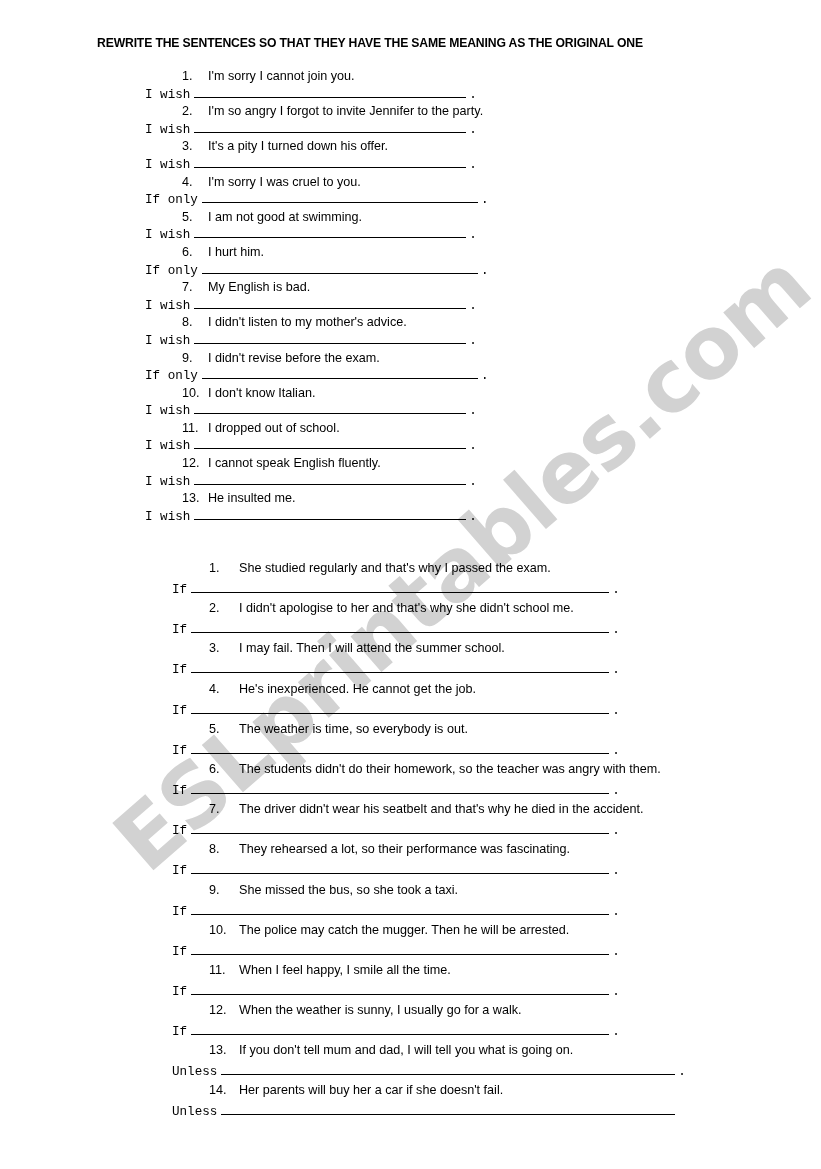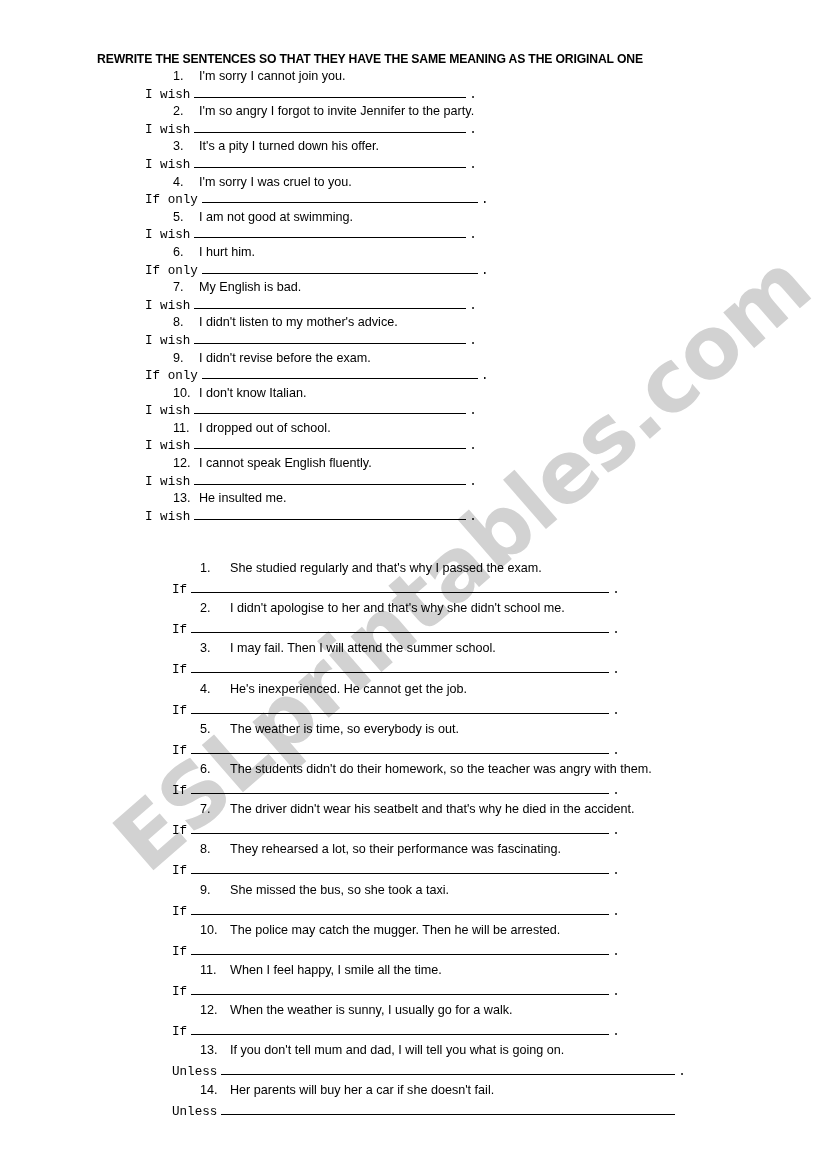--- a/index.html
+++ b/index.html
@@ -50,42 +50,42 @@
 
   
   .content {
     position: relative;
     z-index: 2;
   }
 
   .worksheet-title {
     position: absolute;
     left: 97px;
-    top: 52px;
+    top: 36px;
     font-size: 12.2px;
     font-weight: bold;
     letter-spacing: -0.15px;
     white-space: nowrap;
   }
 
   .section {
     position: absolute;
   }
   .section-one { left: 0px; top: 68px; }
   .section-two { left: 0px; top: 560px; }
 
   .item {
     position: relative;
   }
   .section-one .item { height: 35.2px; }
   .section-two .item { height: 40.2px; }
 
   .q-row {
     position: absolute;
-    left: 8px;
+    left: 17px;
     top: 0;
     white-space: nowrap;
     font-size: 12.6px;
     line-height: 16px;
     padding-left: 46px;
   }
   .a-row {
     position: absolute;
     left: 0;
     top: 17.6px;

